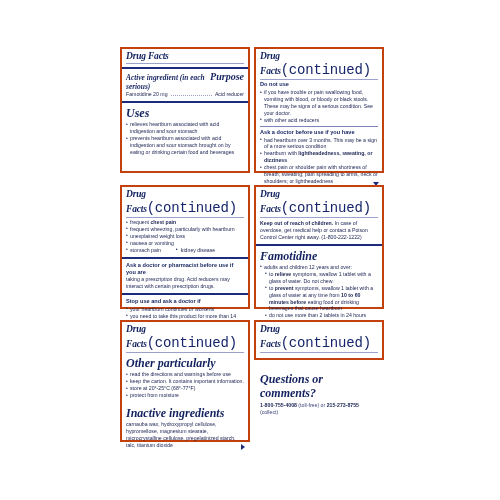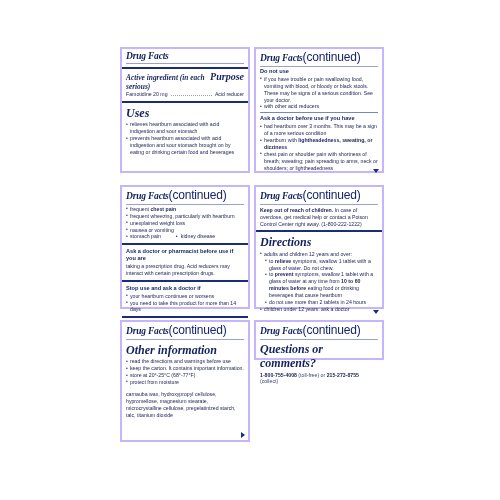--- a/index.html
+++ b/index.html
@@ -7,21 +7,21 @@
     width:500px;height:500px;background:#ffffff;
     font-family:"Liberation Sans", sans-serif;
     -webkit-font-smoothing:antialiased;
   }
   .canvas{position:relative;width:500px;height:500px;overflow:hidden;background:#fff;}
 
   
   .panel-row{position:absolute;display:flex;gap:4px;}
   .panel{
     box-sizing:border-box;
-    border:2px solid #c4b5fd;
+    border:2px solid #c2410c;
     background:#ffffff;
     position:relative;
     padding:0;
     display:flex;flex-direction:column;
   }
   .panel.w-left{width:130px;}
   .panel.w-right{width:130px;}
 
   
   .sect{padding:2px 4px 3px 4px;position:relative;}
@@ -30,22 +30,22 @@
 
   
   .df-title{
     font-family:"Liberation Serif", serif;
     font-style:italic;font-weight:bold;
     font-size:9.5px;color:#10205e;letter-spacing:-0.2px;
     line-height:1.15;
   }
   .df-title .cont{
     font-style:normal;font-weight:normal;
-    font-family:Liberation Sans, sans-serif;
-    font-size:12px;color:#16256b;
+    font-family:Liberation Mono, monospace;
+    font-size:14px;color:#16256b;
   }
   .dfhead-rule{border-bottom:1px solid #9aa2cc;margin-top:1px;}
 
   .sec-italic{
     font-family:"Liberation Serif", serif;
     font-style:italic;font-weight:bold;
     font-size:12px;color:#13225f;line-height:1.2;
     margin:1px 0 1px 0;
   }
   .sec-bold{
@@ -215,63 +215,64 @@
         <div class="df-title">
           <span>Drug Facts</span><span class="cont">(continued)</span>
         </div>
         <div class="dfhead-rule"></div>
         <div class="body" style="margin-top:2px;">
           <b>Keep out of reach of children.</b><span> In case of overdose, get medical help or contact a Poison Control Center right away. (1-800-222-1222)</span>
         </div>
       </div>
 
       <div class="sect" style="flex:1;">
-        <div class="sec-italic">Directions</div>
+        <div class="sec-italic">Famotidine</div>
         <ul class="bul">
           <li>adults and children 12 years and over:</li>
           <li class="sub"><span>to </span><b>relieve</b><span> symptoms, swallow 1 tablet with a glass of water. Do not chew.</span></li>
           <li class="sub"><span>to </span><b>prevent</b><span> symptoms, swallow 1 tablet with a glass of water at any time from </span><b>10 to 60 minutes before</b><span> eating food or drinking beverages that cause heartburn</span></li>
           <li class="sub">do not use more than 2 tablets in 24 hours</li>
           <li>children under 12 years: ask a doctor</li>
         </ul>
         <div class="arrow down"></div>
       </div>
     </div>
   </div>
 
   <div class="panel-row" style="left:120px; top:320px;">
 
     <div class="panel w-left" style="height:122px;">
       <div class="sect">
         <div class="df-title">
           <span>Drug Facts</span><span class="cont">(continued)</span>
         </div>
         <div class="dfhead-rule"></div>
-        <div class="sec-italic" style="margin-top:3px;">Other information</div>
+        <div class="sec-italic" style="margin-top:3px;">Other particularly</div>
         <ul class="bul">
           <li>read the directions and warnings before use</li>
           <li>keep the carton. It contains important information.</li>
           <li>store at 20°-25°C (68°-77°F)</li>
           <li>protect from moisture</li>
         </ul>
       </div>
       <div class="spacer"></div>
       <div class="sect" style="height:58px;">
+        <div class="sec-italic" style="margin-top:2px;">Inactive ingredients</div>
         <div class="para">carnauba wax, hydroxypropyl cellulose, hypromellose, magnesium stearate, microcrystalline cellulose, pregelatinized starch, talc, titanium dioxide</div>
         <div class="arrow right"></div>
       </div>
     </div>
 
     <div class="panel w-right" style="height:40px; align-self:flex-start;">
       <div class="sect" style="flex:1;">
         <div class="df-title">
           <span>Drug Facts</span><span class="cont">(continued)</span>
         </div>
         <div class="dfhead-rule"></div>
-        <div class="sec-italic" style="margin-top:2px;">Questions or comments?</div>
+        <div class="sec-italic" style="margin-top:19px;">Questions or comments?</div>
         <div class="body">
           <b>1-800-755-4008</b><span class="small-gray"> (toll-free) or </span><b>215-273-8755</b><span class="small-gray"> (collect)</span>
         </div>
       </div>
     </div>
   </div>
 
 </div>
 
 </body></html>

